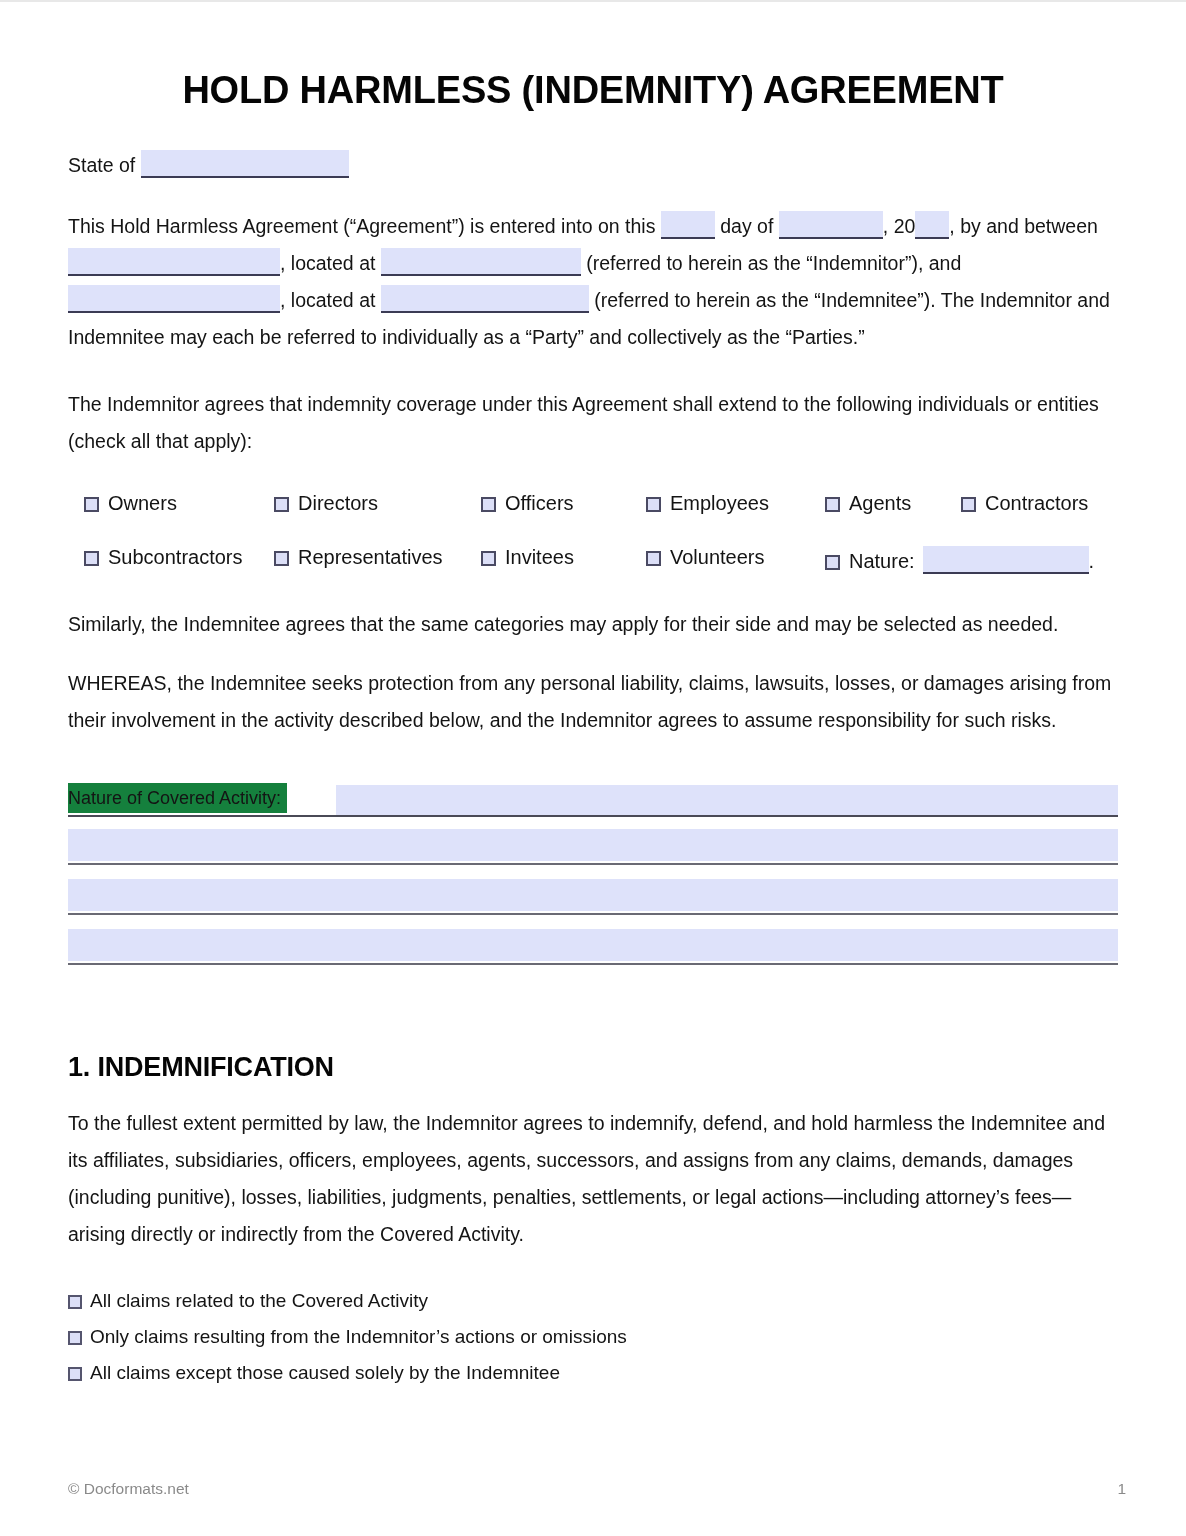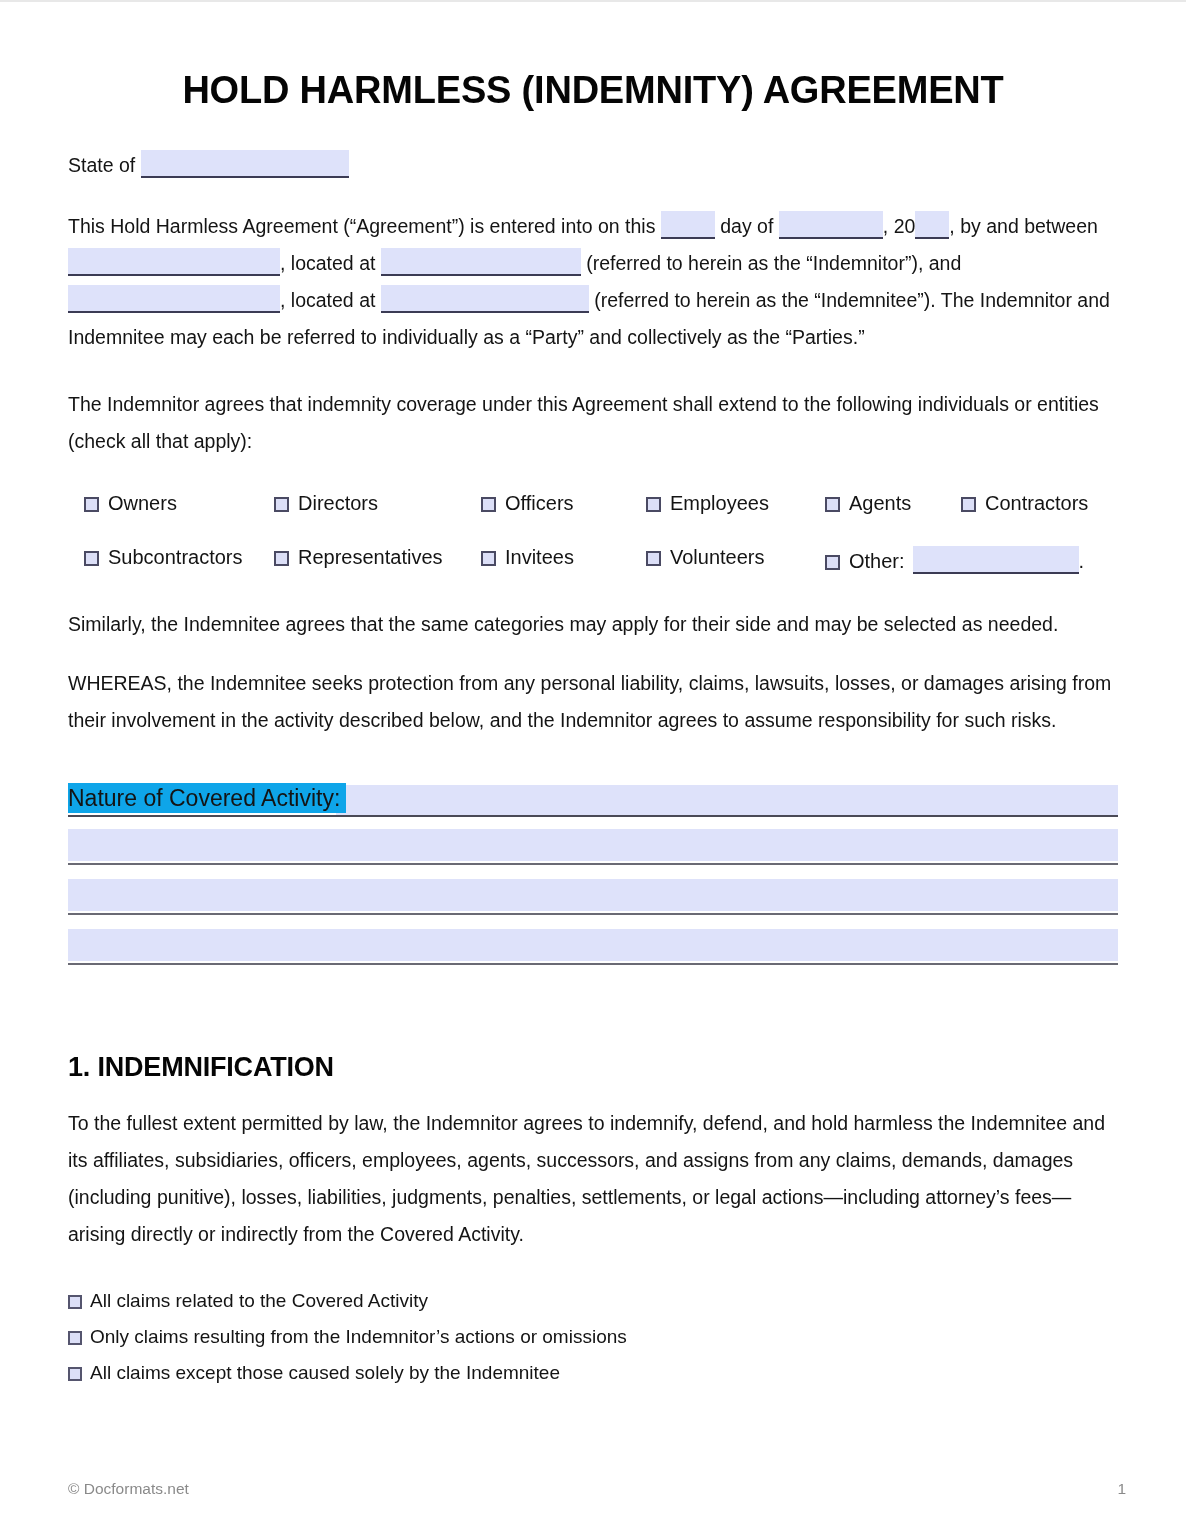--- a/index.html
+++ b/index.html
@@ -106,24 +106,24 @@
   
   .nature-wrap { margin-top: 44px; }
   .nature-line1 {
     position: relative;
     height: 42px;
   }
   .nature-label {
     position: absolute;
     left: 0;
     top: 0;
-    font-size: 23px;
+    font-size: 18px;
     line-height: 30px;
     color: #141414;
-    background: #0ea5e9;
+    background: #15803d;
     padding-right: 6px;
     z-index: 2;
   }
   .nature-line1 .rule-fill {
     position: absolute;
     left: 268px;
     right: 0;
     top: 2px;
     height: 30px;
     background: #dee2fa;
@@ -245,21 +245,21 @@
       <span class="cb-item" style="left:206px;">
         <span class="cb"></span><span>Representatives</span>
       </span>
       <span class="cb-item" style="left:413px;">
         <span class="cb"></span><span>Invitees</span>
       </span>
       <span class="cb-item" style="left:578px;">
         <span class="cb"></span><span>Volunteers</span>
       </span>
       <span class="cb-item" style="left:757px;">
-        <span class="cb"></span><span>Other:</span><span class="fill" style="width:166px;margin-left:8px;"></span><span>.</span>
+        <span class="cb"></span><span>Nature:</span><span class="fill" style="width:166px;margin-left:8px;"></span><span>.</span>
       </span>
     </div>
 
     <p class="para" style="margin-top:26px;">Similarly, the Indemnitee agrees that the same categories may apply for their side and may be selected as needed.</p>
 
     <p class="para" style="margin-top:22px;">WHEREAS, the Indemnitee seeks protection from any personal liability, claims, lawsuits, losses, or damages arising from their involvement in the activity described below, and the Indemnitor agrees to assume responsibility for such risks.</p>
 
     <div class="nature-wrap">
       <div class="nature-line1">
         <span class="rule-fill"></span>

